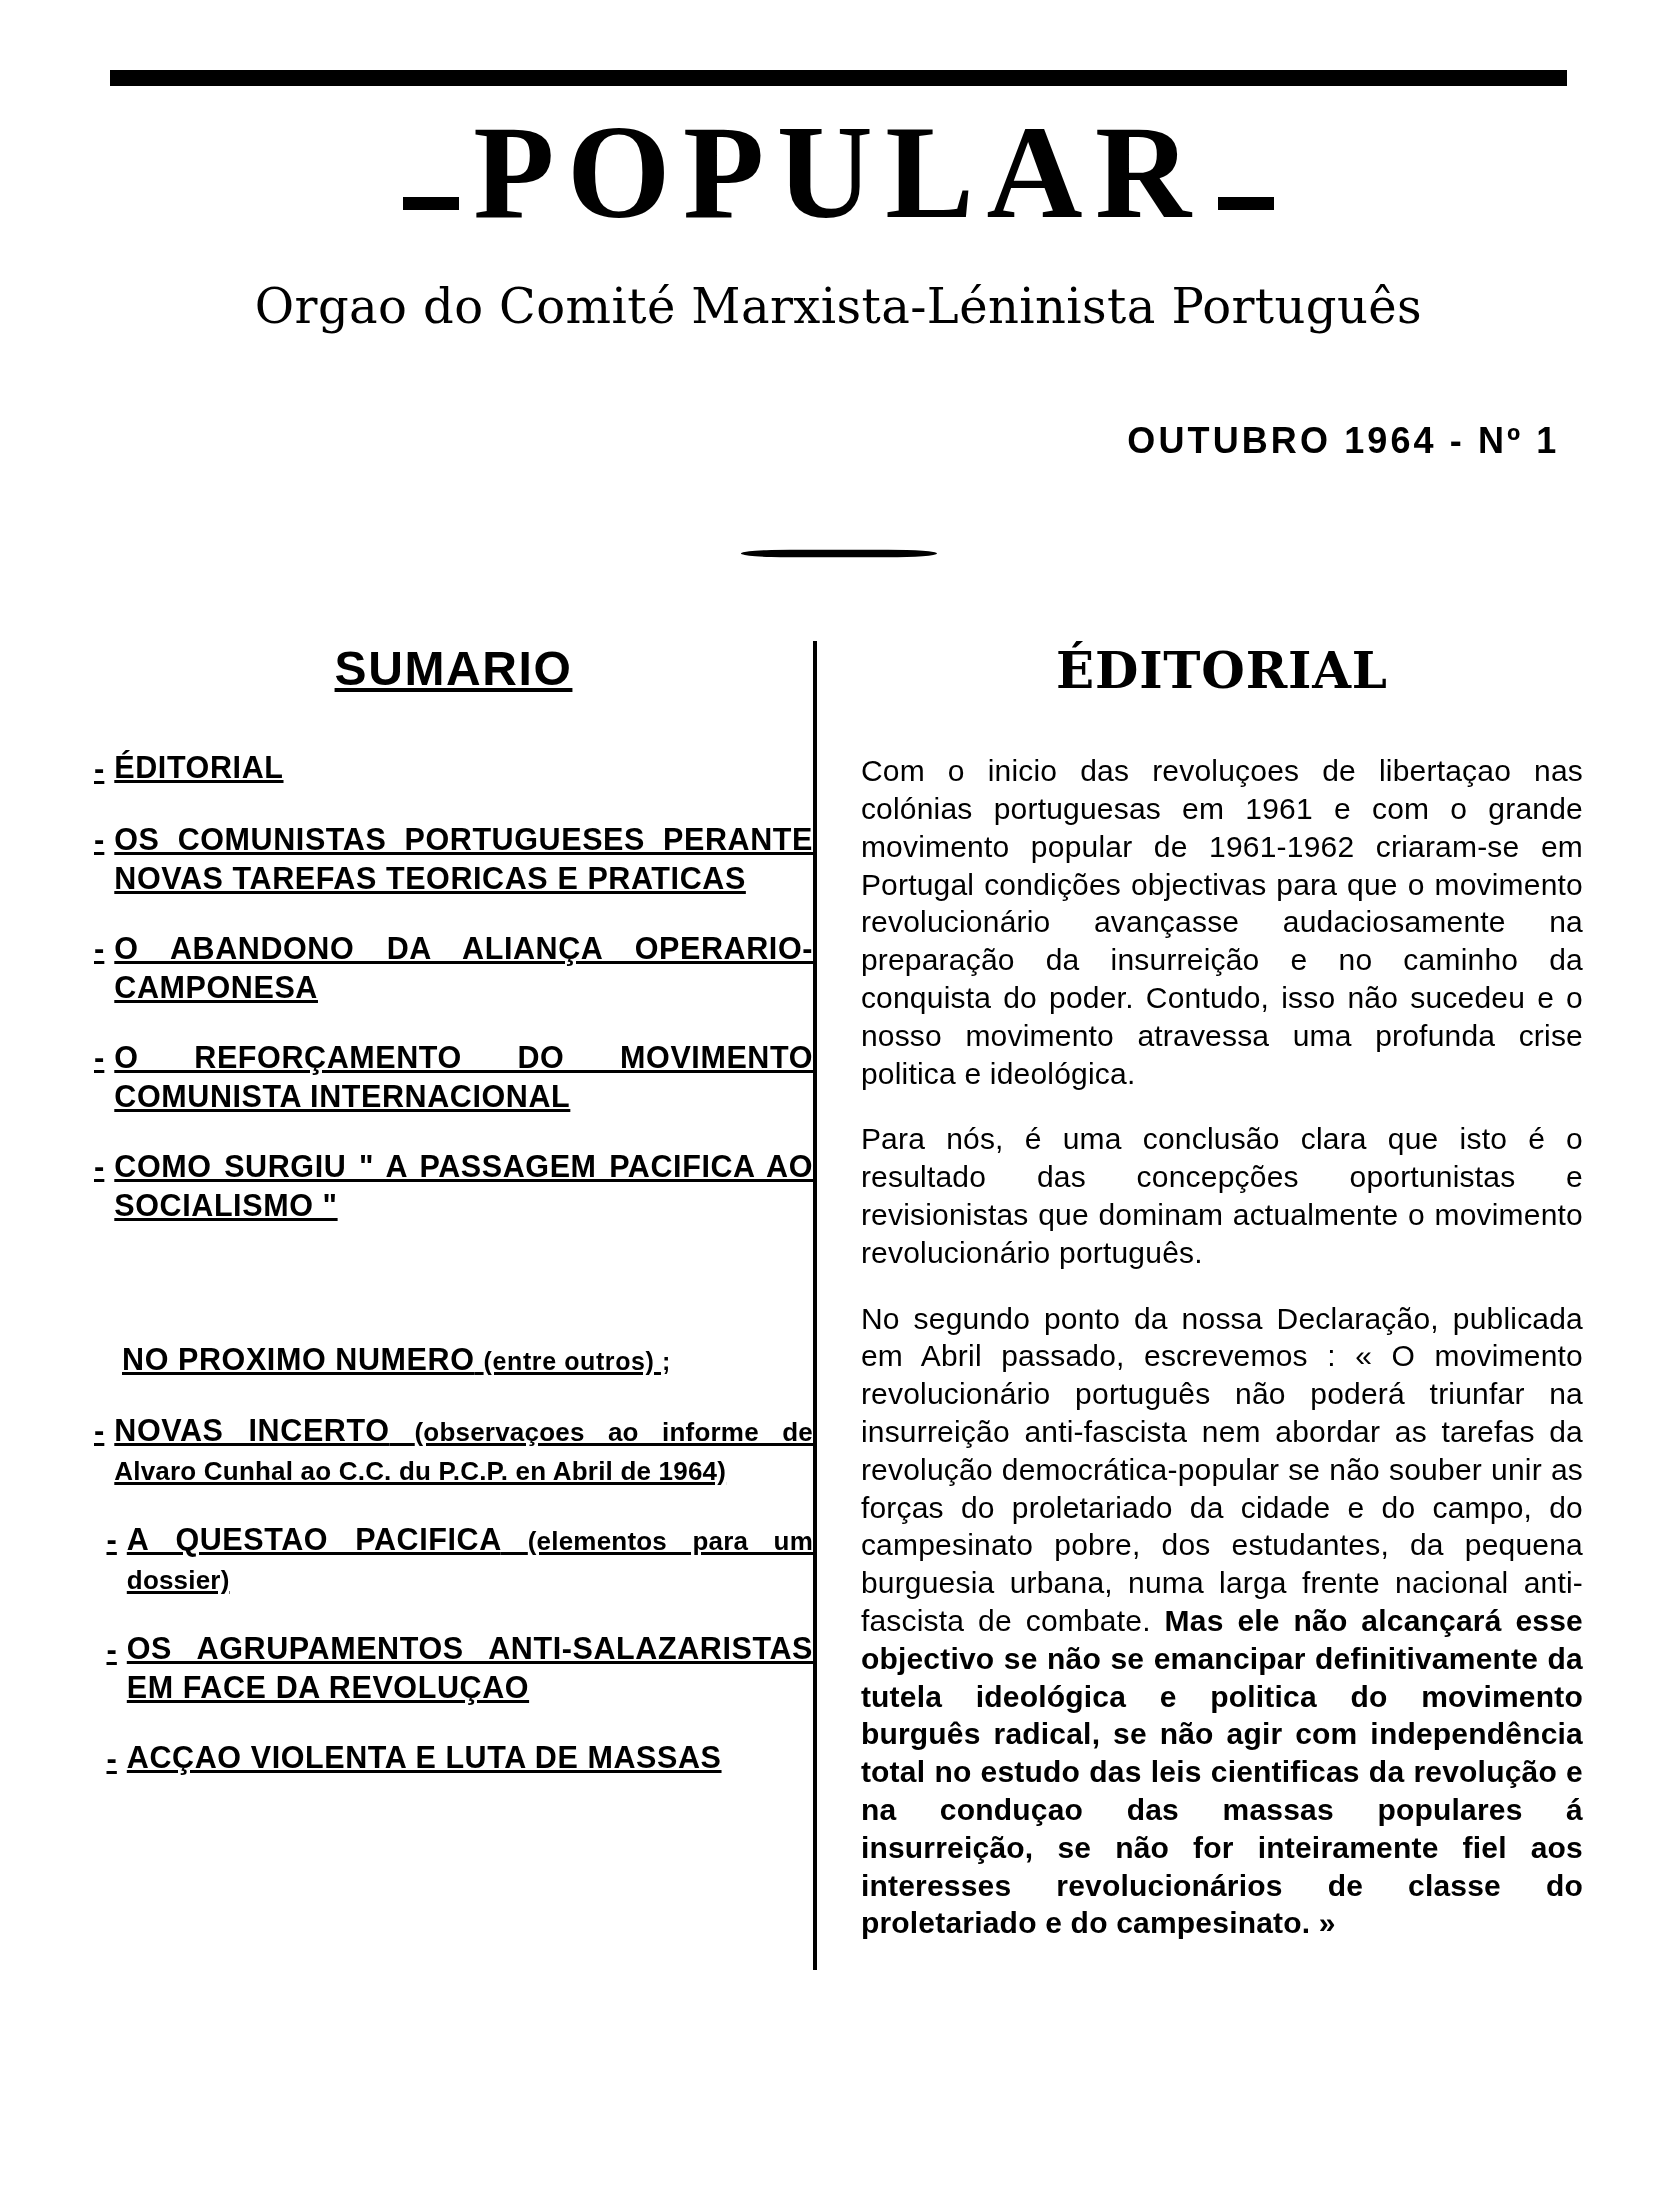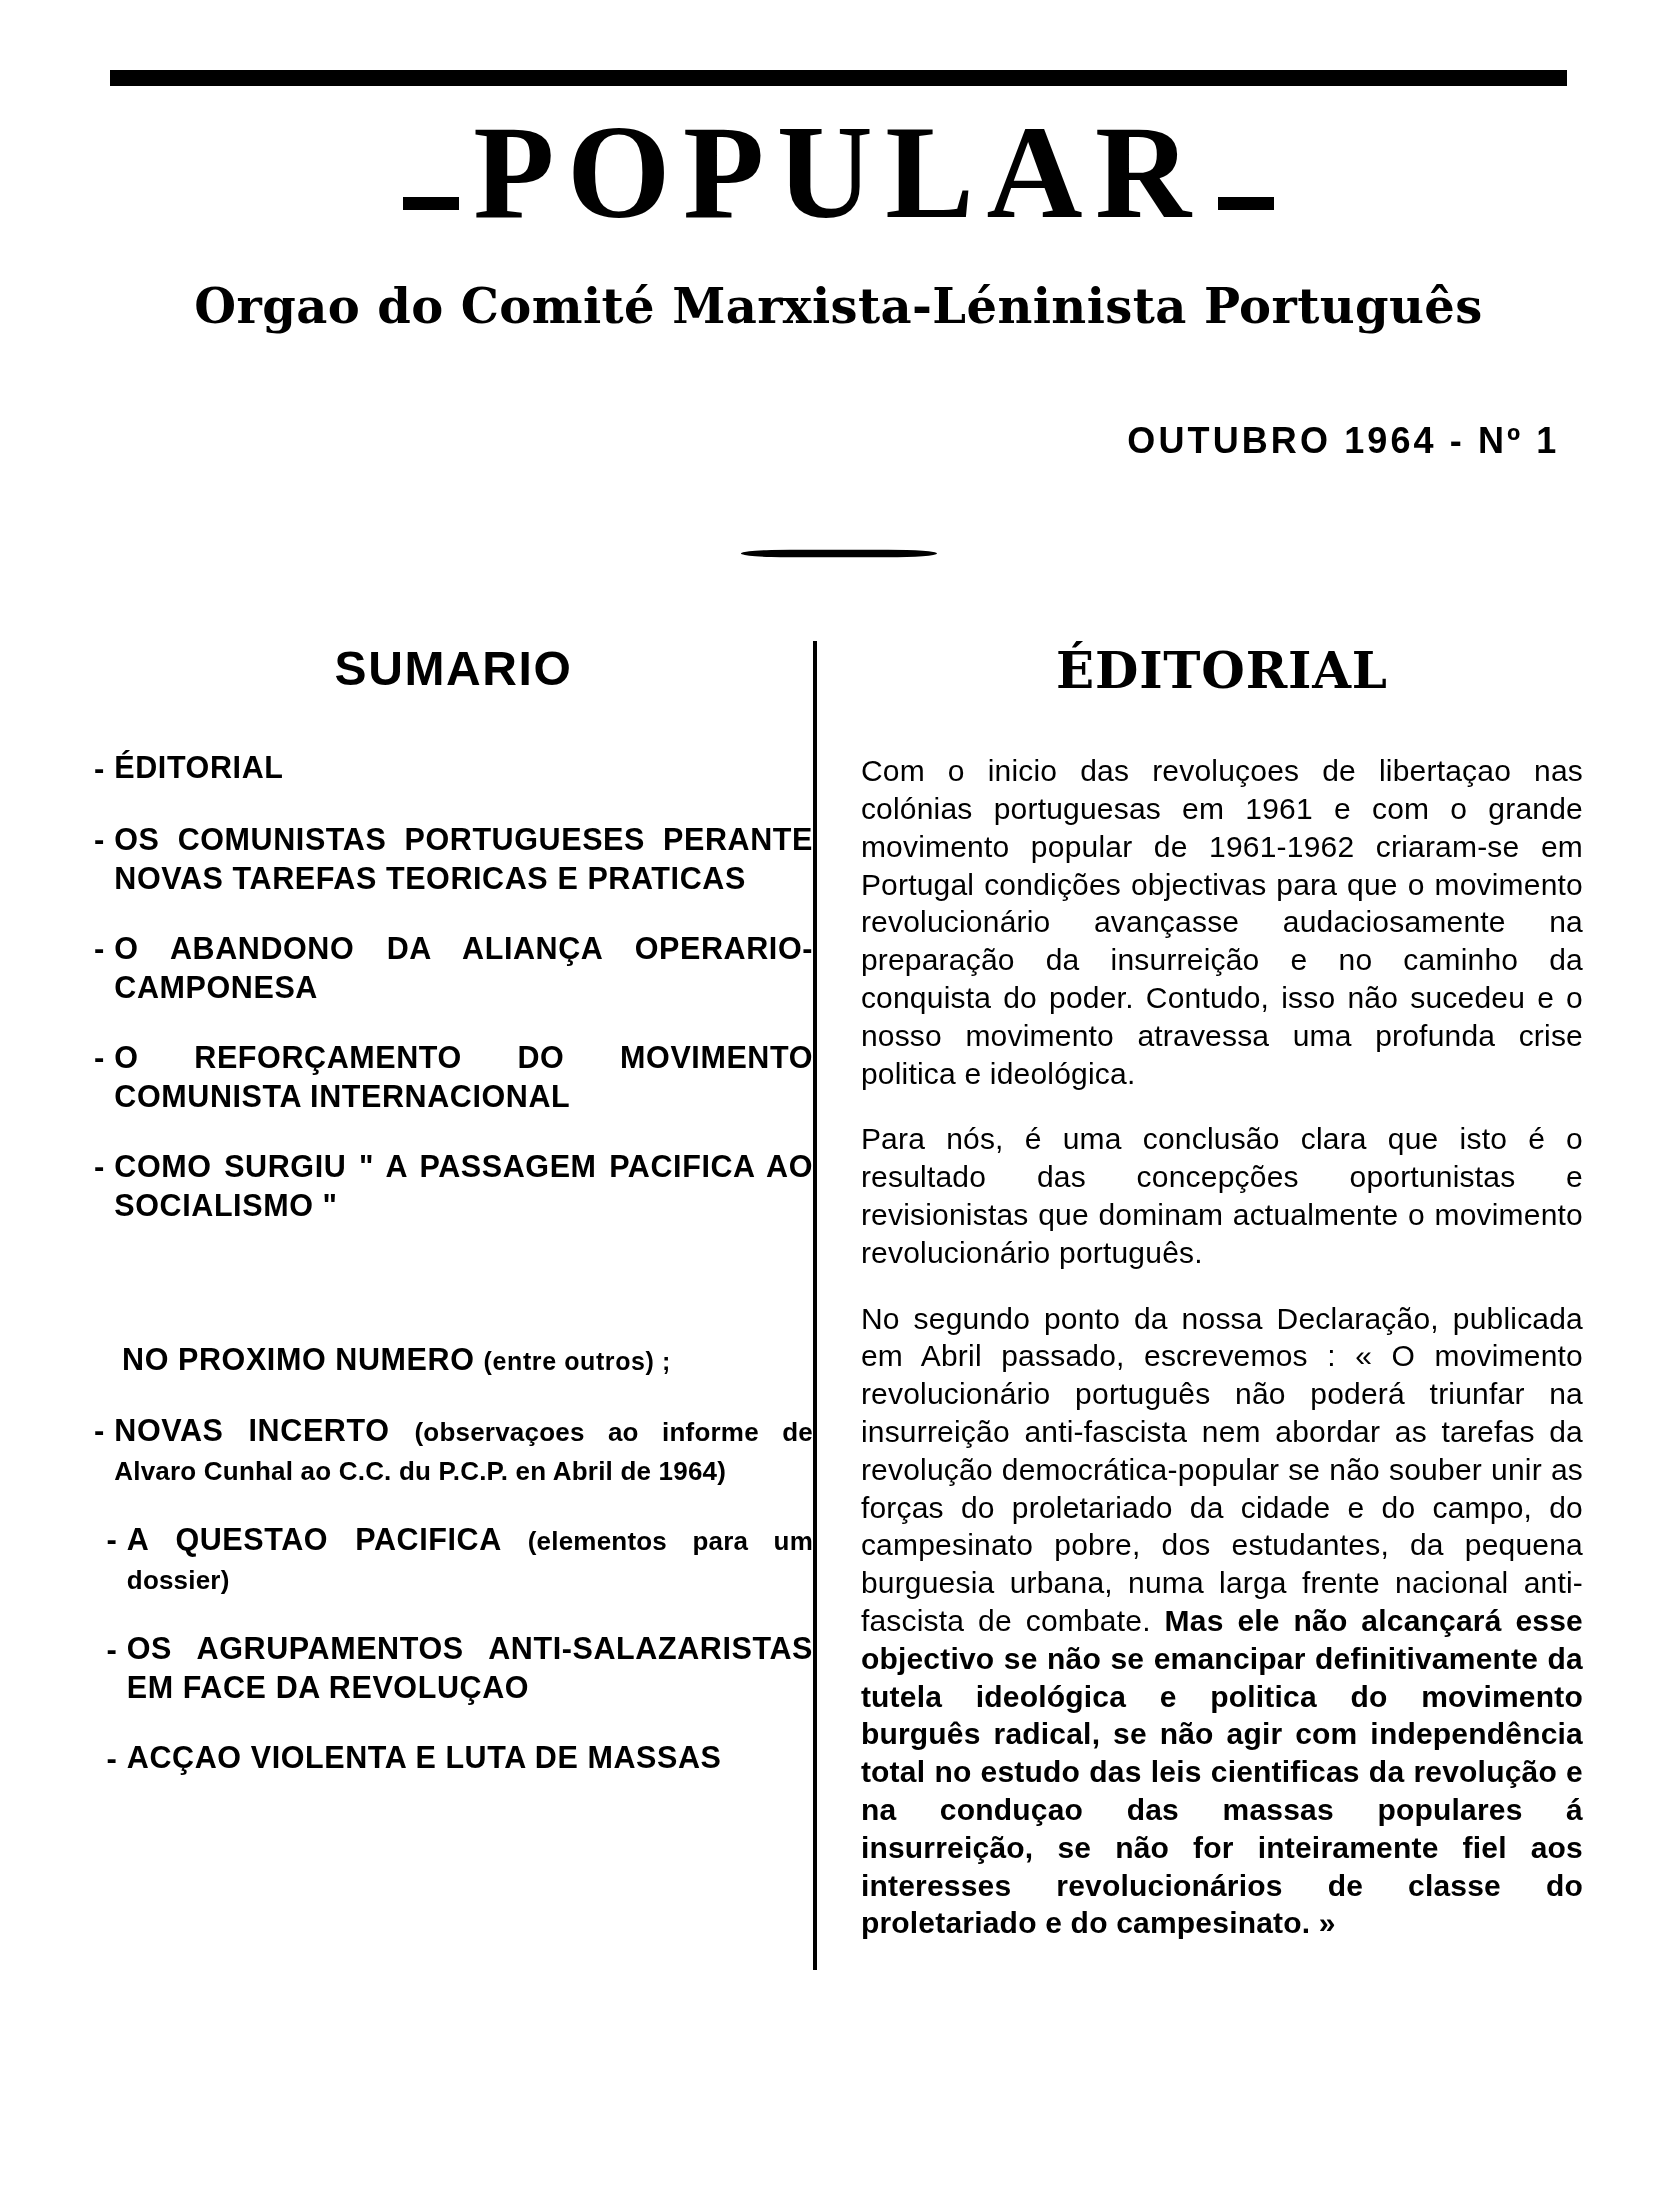--- a/index.html
+++ b/index.html
@@ -59,21 +59,21 @@
     font-family: Liberation Serif, serif;
     font-weight: bold;
     font-size: 133px;
     letter-spacing: 12.5px;
     line-height: 1.05;
     white-space: nowrap;
   }
   .subtitle {
     text-align: center;
     font-family: "DejaVu Serif", "Liberation Serif", serif;
-    font-weight: bold;
+    font-weight: normal;
     font-size: 48px;
     letter-spacing: 0.4px;
     margin-top: 36px;
   }
   .issue-line {
     text-align: right;
     font-family: "Liberation Sans", sans-serif;
     font-weight: bold;
     font-size: 36px;
     letter-spacing: 3.1px;
@@ -91,20 +91,21 @@
 
   
   .columns {
     display: flex;
     margin-top: 82px;
     position: relative;
   }
   .col-left {
     width: 719px;
     box-sizing: border-box;
+    text-decoration: underline;
   }
   .divider {
     width: 3.9px;
     background: #000;
     margin: 0 0 0 0;
     align-self: stretch;
     min-height: 1017px;
   }
   .col-right {
     flex: 1;

